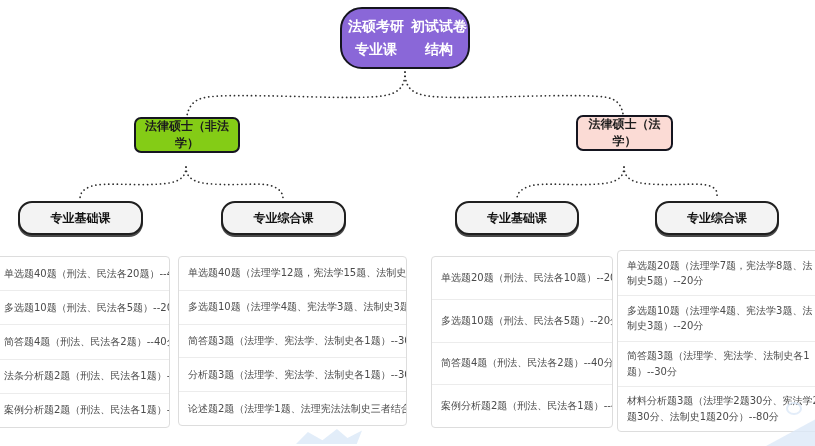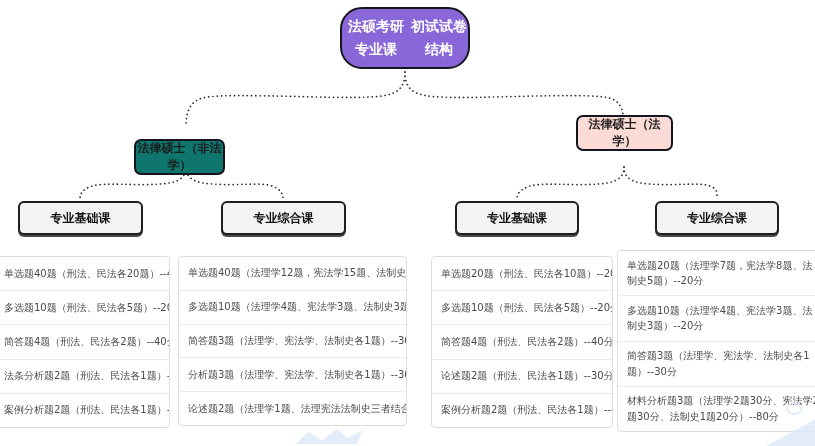--- a/index.html
+++ b/index.html
@@ -6,24 +6,24 @@
   body{font-family:"DejaVu Sans","Liberation Sans",sans-serif;}
   #canvas{position:relative;width:815px;height:446px;background:#ffffff;overflow:hidden;}
   .connectors{position:absolute;left:0;top:0;width:815px;height:446px;pointer-events:none;}
 
   .node{position:absolute;box-sizing:border-box;display:flex;align-items:center;justify-content:center;text-align:center;}
 
   .root{left:340px;top:7px;width:130px;height:62px;background:#8a67d8;border:2.5px solid #15151f;
         border-radius:22px;color:#ffffff;font-weight:bold;font-size:14px;line-height:1.65;flex-direction:row;}
 
   .branch{height:36px;border:2px solid #15151f;border-radius:7px;font-weight:bold;font-size:12px;color:#1c1c1c;}
-  .branch-nonlaw{left:134px;top:139px;width:91px;background:#0f766e;}
+  .branch-nonlaw{left:134px;top:117px;width:106px;background:#84cc16;}
   .branch-law{left:576px;top:115px;width:97px;background:#fbdbd5;}
 
-  .course{height:34px;top:201px;background:#f3f3f3;border:2px solid #1f1f1f;border-radius:6px;
+  .course{height:34px;top:201px;background:#f3f3f3;border:2px solid #1f1f1f;border-radius:14px;
           box-shadow:0 2px 0 0 #4a4a4a;font-weight:bold;font-size:12px;color:#111111;}
   .course-a1{left:18px;width:125px;}
   .course-a2{left:221px;width:125px;}
   .course-b1{left:455px;width:124px;}
   .course-b2{left:655px;width:124px;}
 
   .leaf{position:absolute;box-sizing:border-box;background:#ffffff;border:1px solid #dddddd;border-radius:4px;
         display:flex;flex-direction:column;}
   .leaf-1{left:-6px;top:256px;width:176px;height:172px;}
   .leaf-2{left:178px;top:256px;width:229px;height:170px;}
@@ -97,21 +97,20 @@
     <div class="row oneline">多选题10题（法理学4题、宪法学3题、法制史3题）--20分</div>
     <div class="row oneline">简答题3题（法理学、宪法学、法制史各1题）--30分</div>
     <div class="row oneline">分析题3题（法理学、宪法学、法制史各1题）--30分</div>
     <div class="row oneline">论述题2题（法理学1题、法理宪法法制史三者结合题）--30分</div>
   </div>
 
   <div class="leaf leaf-3">
     <div class="row oneline">单选题20题（刑法、民法各10题）--20分</div>
     <div class="row oneline">多选题10题（刑法、民法各5题）--20分</div>
     <div class="row oneline">简答题4题（刑法、民法各2题）--40分</div>
-    <div class="row oneline">论述题2题（刑法、民法各1题）--30分</div>
     <div class="row oneline">案例分析题2题（刑法、民法各1题）--40分</div>
   </div>
 
   <div class="leaf leaf-4">
     <div class="row">单选题20题（法理学7题，宪法学8题、法制史5题）--20分</div>
     <div class="row">多选题10题（法理学4题、宪法学3题、法制史3题）--20分</div>
     <div class="row">简答题3题（法理学、宪法学、法制史各1题）--30分</div>
     <div class="row">材料分析题3题（法理学2题30分、宪法学2题30分、法制史1题20分）--80分</div>
   </div>
 

